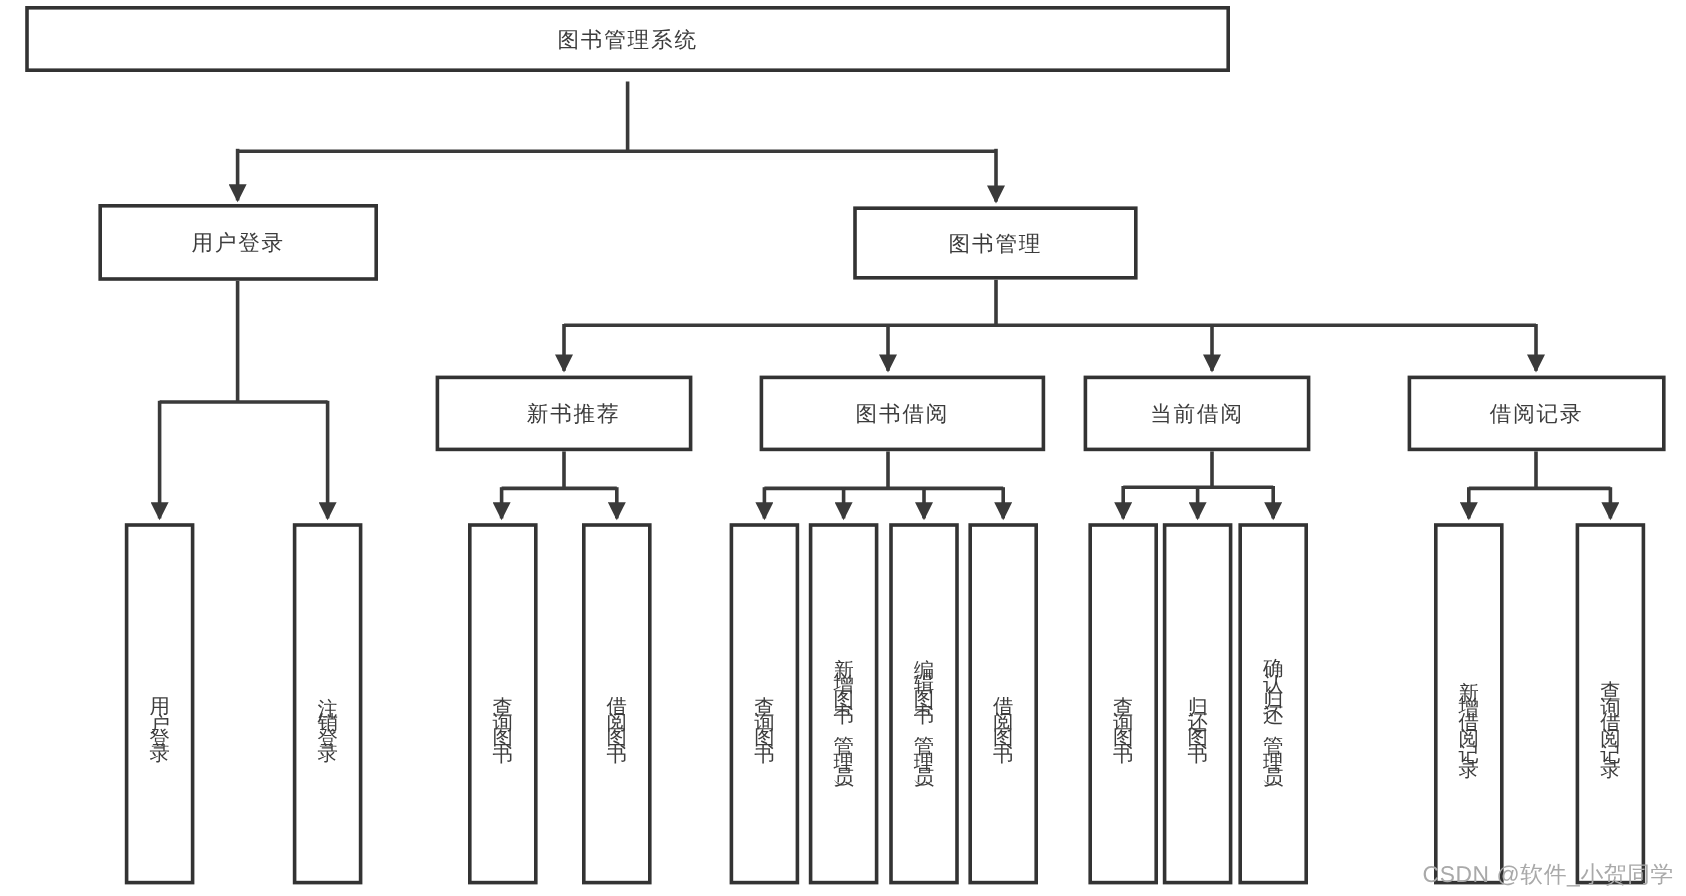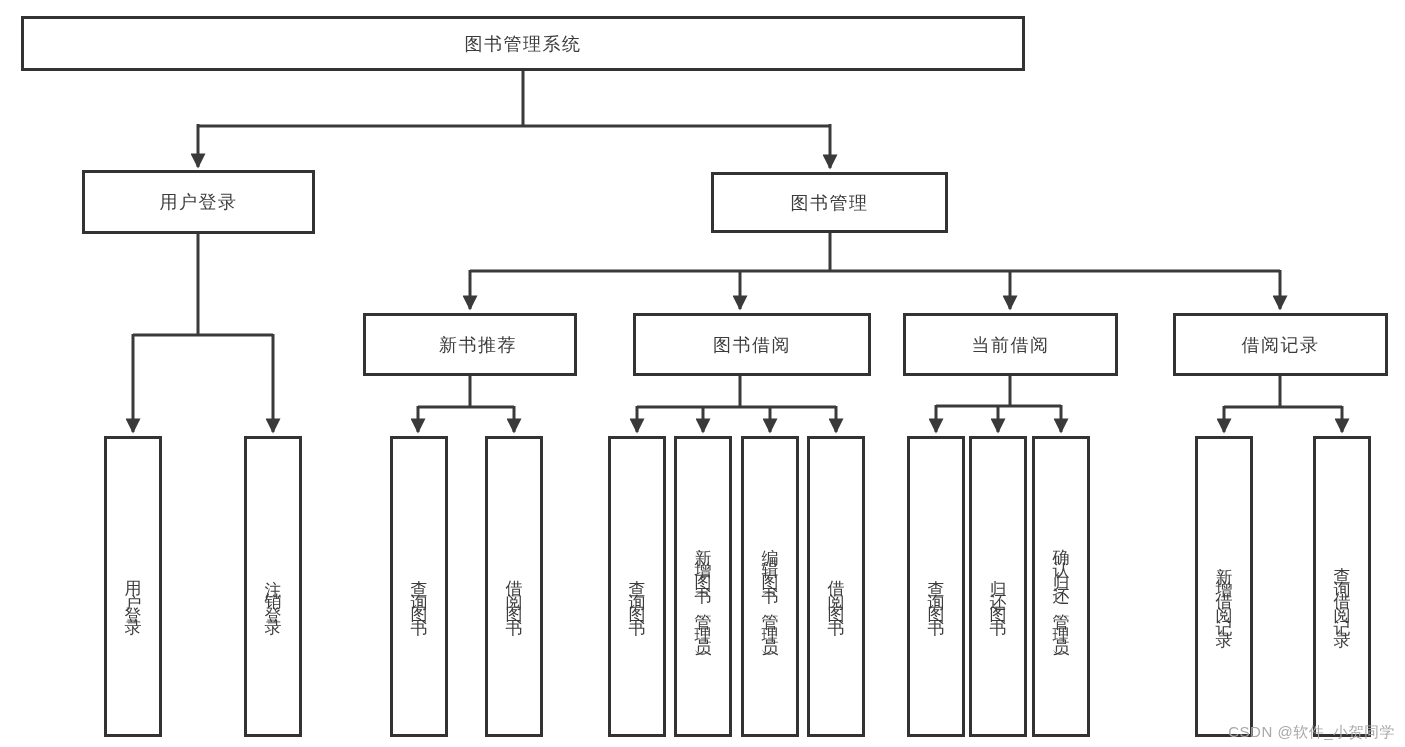--- a/index.html
+++ b/index.html
@@ -19,21 +19,21 @@
     display:flex; align-items:center; justify-content:center;
     z-index:2; font-size:18px; letter-spacing:1.5px; white-space:nowrap;
   }
   .leaf span{
     writing-mode:vertical-lr; text-orientation:mixed;
     font-size:17px; line-height:1; letter-spacing:13px; margin-bottom:-13px;
     white-space:nowrap;
   }
   .watermark{
     position:absolute; right:10px; bottom:5px; z-index:3;
-    color:var(--watermark); font-size:15px; letter-spacing:0.5px; white-space:nowrap;
+    color:var(--watermark); font-size:19px; letter-spacing:0.5px; white-space:nowrap;
   }
 </style>
 </head>
 <body>
 
 <div class="stage">
 
   <svg class="connectors" viewBox="0 0 1405 747" xmlns="http://www.w3.org/2000/svg">
     <defs>
       <marker id="arrow" viewBox="0 0 10 10" refX="9" refY="5" markerWidth="6.5" markerHeight="5" orient="auto">
@@ -68,38 +68,38 @@
     <path d="M1010 376 V406 M936 406 H1061"></path>
     <path d="M936 405 V432" marker-end="url(#arrow)"></path>
     <path d="M998 405 V432" marker-end="url(#arrow)"></path>
     <path d="M1061 405 V432" marker-end="url(#arrow)"></path>
 
     <path d="M1280 376 V407 M1224 407 H1342"></path>
     <path d="M1224 406 V432" marker-end="url(#arrow)"></path>
     <path d="M1342 406 V432" marker-end="url(#arrow)"></path>
   </svg>
 
-  <div class="node" style="left:21px;top:16px;width:1004px;height:55px;">
+  <div class="node" style="left:21px;top:5px;width:1004px;height:55px;">
     <span>图书管理系统</span>
   </div>
 
   <div class="node" style="left:82px;top:170px;width:233px;height:64px;">
     <span>用户登录</span>
   </div>
   <div class="node" style="left:711px;top:172px;width:237px;height:61px;text-align:center;">
     <span>图书管理</span>
   </div>
 
   <div class="node" style="left:363px;top:313px;width:214px;height:63px;padding-left:16px;">
     <span>新书推荐</span>
   </div>
   <div class="node" style="left:633px;top:313px;width:238px;height:63px;">
     <span>图书借阅</span>
   </div>
-  <div class="node" style="left:903px;top:313px;width:215px;height:63px;">
+  <div class="node" style="left:903px;top:313px;width:189px;height:63px;">
     <span>当前借阅</span>
   </div>
   <div class="node" style="left:1173px;top:313px;width:215px;height:63px;font-family:Liberation Serif, serif;">
     <span>借阅记录</span>
   </div>
 
   <div class="node leaf" style="left:104px;top:436px;width:58px;height:301px;">
     <span>用户登录</span>
   </div>
   <div class="node leaf" style="left:244px;top:436px;width:58px;height:301px;">

